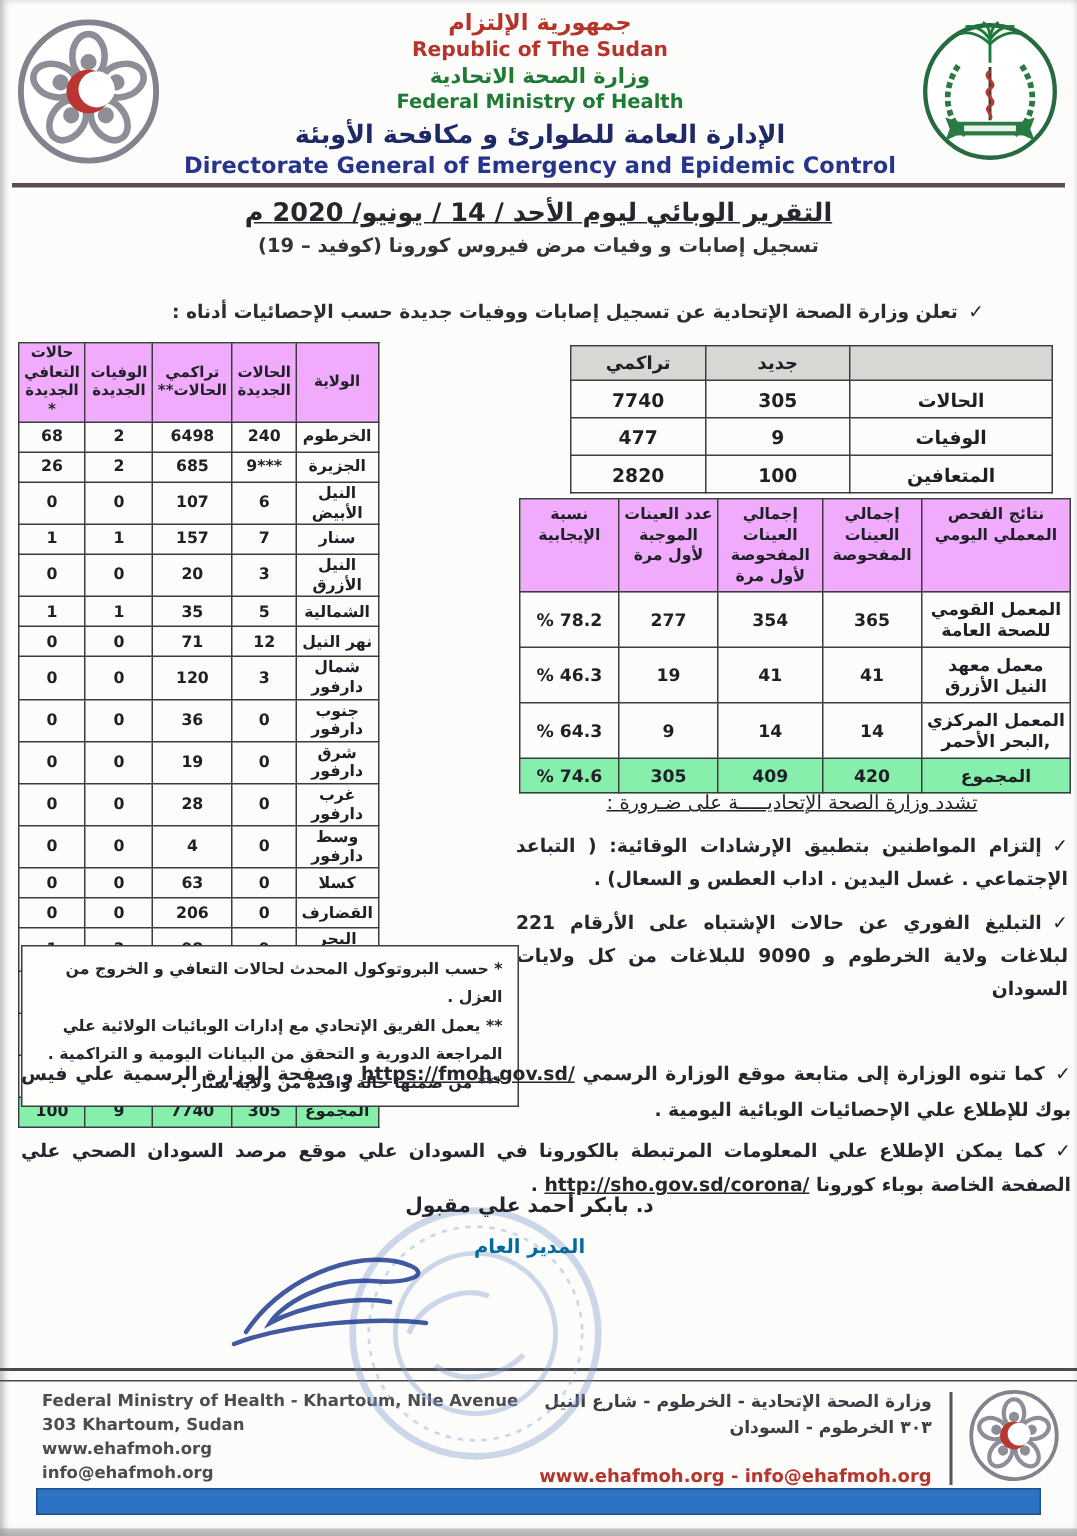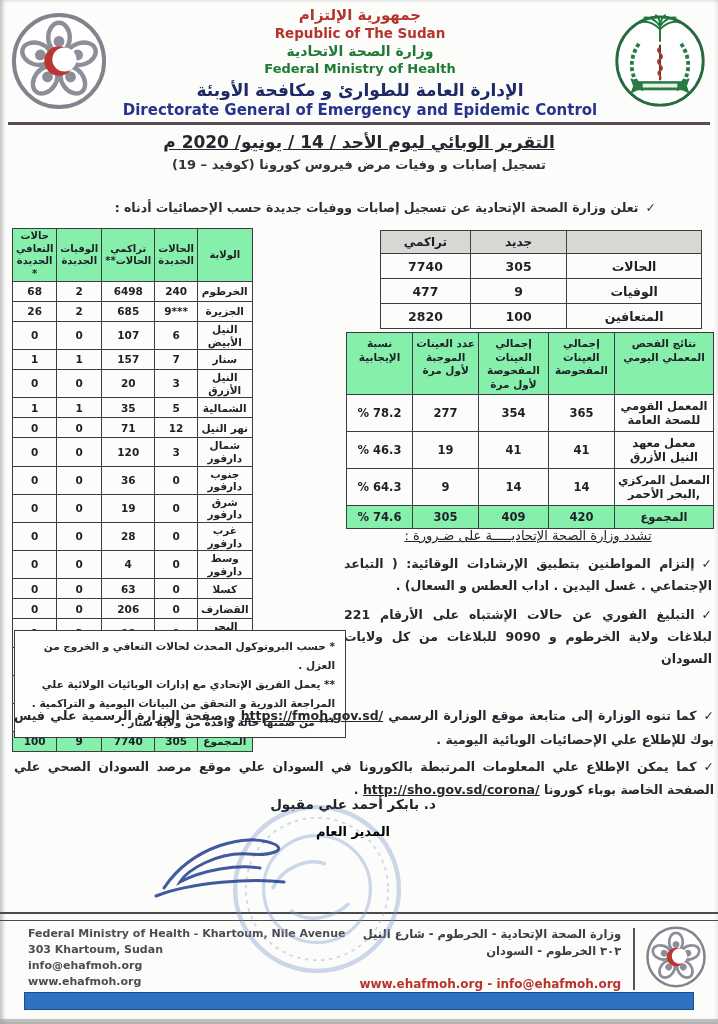--- a/index.html
+++ b/index.html
@@ -23,21 +23,21 @@
   
   .title-block{position:absolute; top:132px; left:0; width:100%; text-align:center;}
   .title-main{font-size:17px; font-weight:bold; color:#26262e; text-decoration:underline; direction:rtl;}
   .title-sub{font-size:13px; font-weight:bold; color:#33333a; margin-top:5px; direction:rtl;}
   .announce{position:absolute; top:200px; right:62px; left:20px; direction:rtl; text-align:right;
             font-size:12.5px; font-weight:600; color:#2c2c33;}
   .check{display:inline-block; margin-left:7px; font-weight:bold;}
   
   table{border-collapse:collapse; direction:rtl; width:100%;}
   th,td{border:1px solid #3c3c42; padding:1px 3px; text-align:center; color:#1f1f26;}
-  th{font-weight:bold; background:#86efac;}
+  th{font-weight:bold; background:#f0abfc;}
   td{font-weight:bold;}
   .num{direction:ltr;}
   .total-row td{background:#86efac;}
   
   .states-wrap{position:absolute; top:228px; left:12px; width:240px;}
   .states-wrap th{font-size:10px; height:44px; line-height:1.25;}
   .states-wrap td{font-size:10.5px; height:17px; line-height:1.2;}
   .states-wrap .c-state{width:29%;} .states-wrap .c-new{width:18%;}
   .states-wrap .c-cum{width:20%;} .states-wrap .c-death{width:14%;} .states-wrap .c-rec{width:19%;}
   
@@ -58,21 +58,21 @@
   .bullet{font-size:12.5px; font-weight:bold; color:#26262e; line-height:1.75; margin-bottom:7px; text-align:justify;}
   .footnotes{position:absolute; top:630px; left:14px; width:332px; border:1.5px solid #3c3c42;
              direction:rtl; text-align:right; padding:6px 10px; box-sizing:border-box; background:#fdfdfb;}
   .footnotes .fn-line{font-size:10.5px; font-weight:bold; color:#26262e; line-height:1.8;}
   .infobullets{position:absolute; top:704px; left:14px; width:700px; direction:rtl; text-align:right;}
   .infobullets .bullet{font-size:12.5px; line-height:1.9; margin-bottom:3px;}
   .doclink{color:#26262e; text-decoration:underline; direction:ltr; unicode-bidi:embed;}
   
   .signature{position:absolute; top:796px; left:238px; width:230px; text-align:center; direction:rtl; z-index:3;}
   .sig-name{font-size:13.5px; font-weight:bold; color:#23232b;}
-  .sig-title{font-size:13px; font-weight:bold; color:#000000; margin-top:12px;}
+  .sig-title{font-size:13px; font-weight:bold; color:#0369a1; margin-top:12px;}
   .stamp{position:absolute; top:800px; left:228px; width:178px; height:178px; opacity:.38; z-index:1;}
   .scribble{position:absolute; top:826px; left:152px; width:160px; height:84px; z-index:2;}
   
   .footer-rule{position:absolute; top:912px; left:0; width:718px; height:6px;
                border-top:2px solid #4a4a50; border-bottom:1.5px solid #4a4a50;}
   .footer{position:absolute; top:926px; left:28px; right:14px; display:flex; align-items:flex-start;}
   .footer-en{flex:0 0 auto; font-size:11px; font-weight:bold; color:#4c4c52; line-height:1.45; text-align:left;}
   .footer-spacer{flex:1 1 auto;}
   .footer-ar{flex:0 0 auto; direction:rtl; text-align:right; margin-left:14px;}
   .footer-ar-line{font-size:11.5px; font-weight:bold; color:#3d3d45; line-height:1.5;}
@@ -418,22 +418,22 @@
     <div class="sig-name">د. بابكر أحمد علي مقبول</div>
     <div class="sig-title">المدير العام</div>
   </div>
 
   <div class="footer-rule"></div>
   <div class="footer">
     <div class="footer-en">
       <div>
           <div class="">Federal Ministry of Health - Khartoum, Nile Avenue</div>
           <div class="">303 Khartoum, Sudan</div>
+          <div class="">www.ehafmoh.org</div>
           <div class="">info@ehafmoh.org</div>
-          <div class="">www.ehafmoh.org</div>
         </div>
     </div>
     <div class="footer-spacer"></div>
     <div class="footer-ar">
       <div class="footer-ar-line">وزارة الصحة الإتحادية - الخرطوم - شارع النيل</div>
       <div class="footer-ar-line">٣٠٣ الخرطوم - السودان</div>
       <div class="footer-contact">www.ehafmoh.org - info@ehafmoh.org</div>
     </div>
     <div class="footer-vline"></div>
     <div class="footer-logo">

